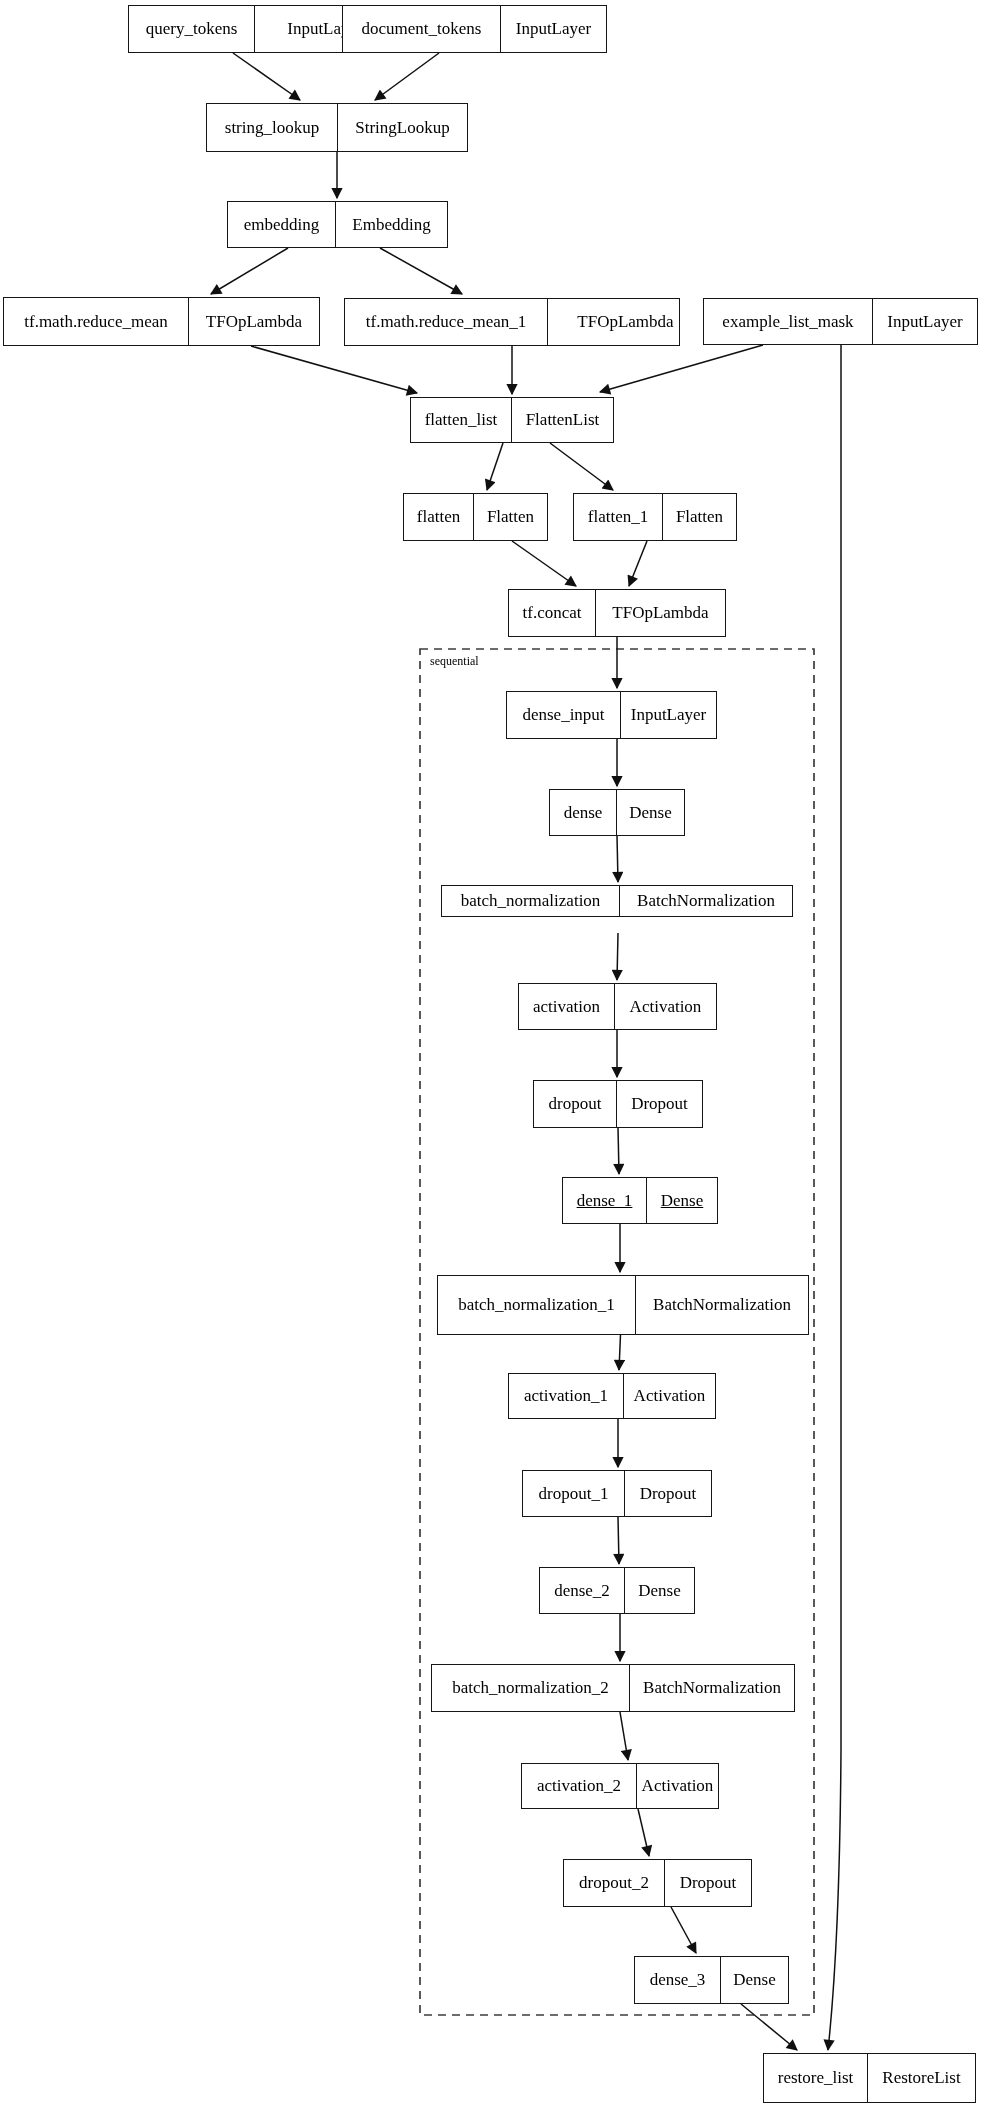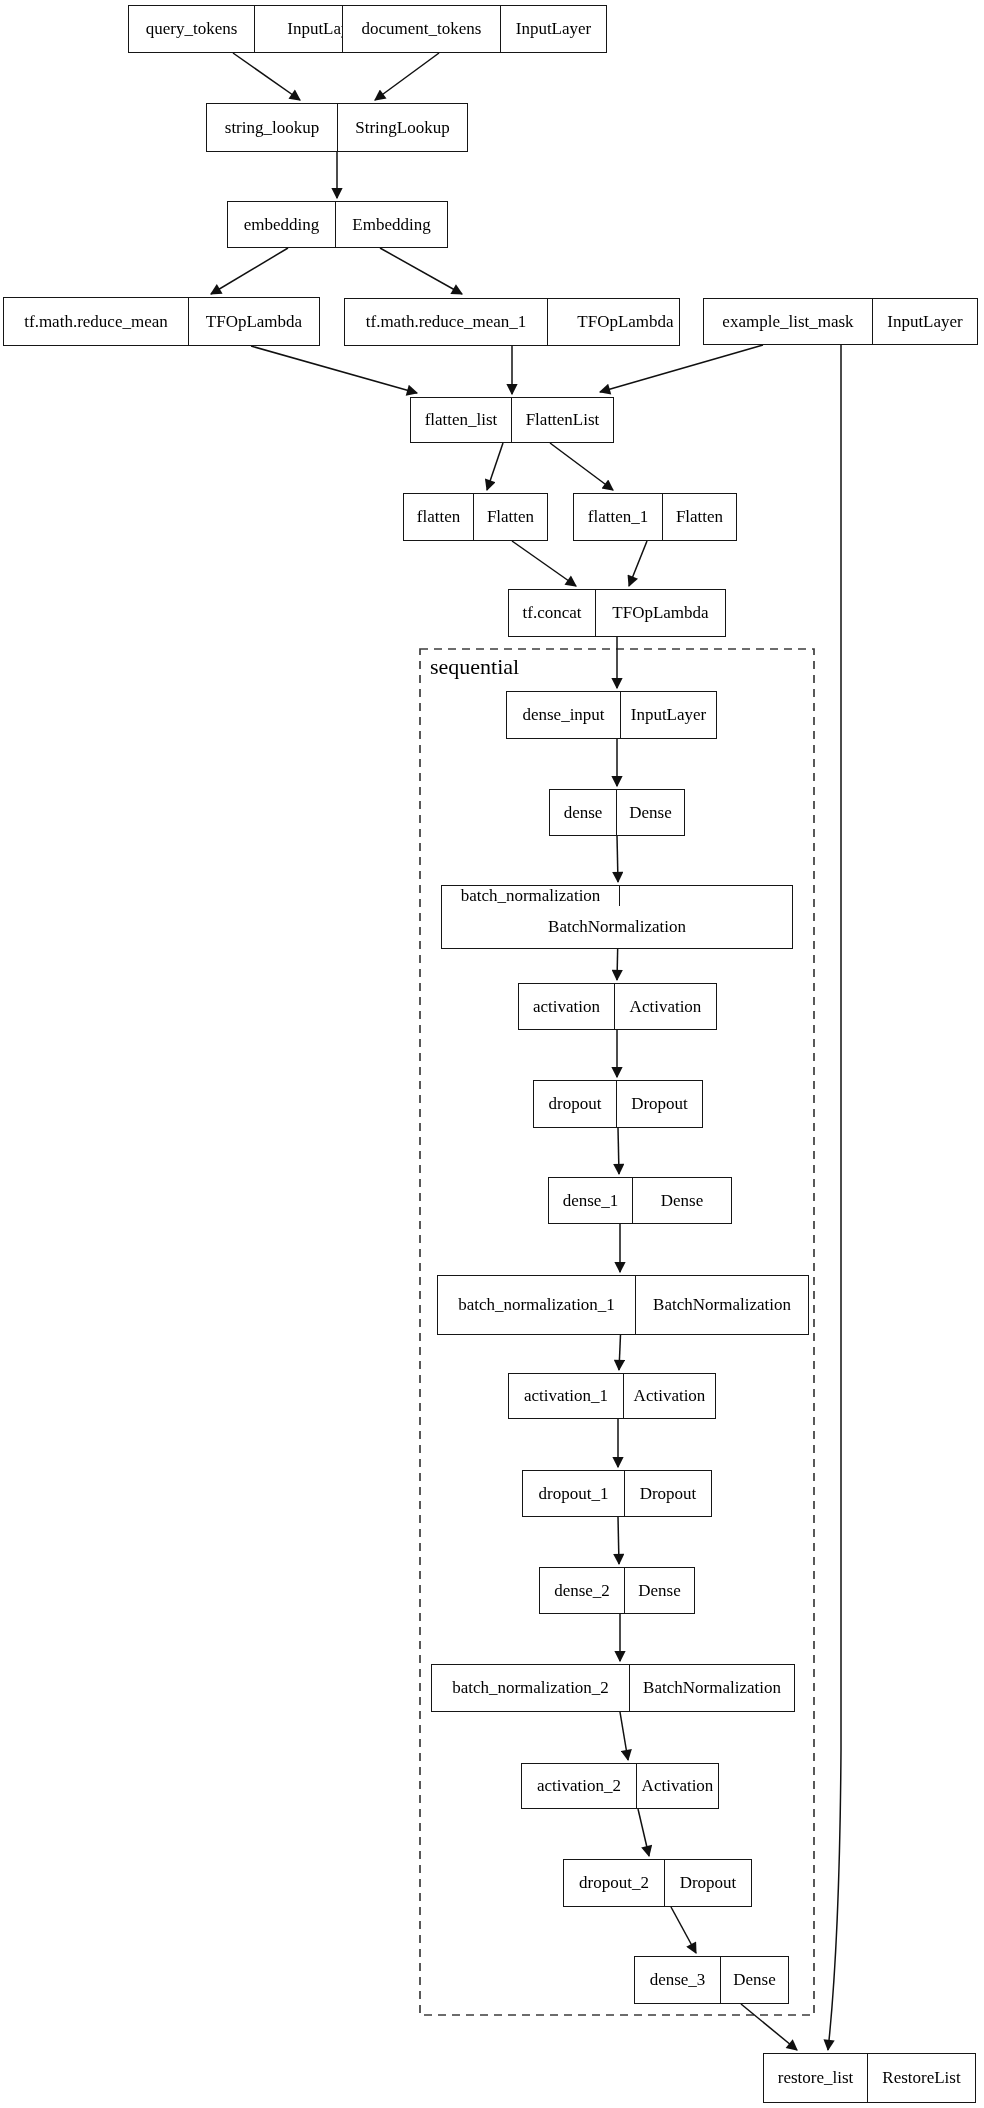--- a/index.html
+++ b/index.html
@@ -24,21 +24,21 @@
     display:flex;align-items:center;justify-content:center;
     white-space:nowrap;
     font-size:17px;color:#000000;
     box-sizing:border-box;
     overflow:hidden;
   }
   .cell.name{border-right:1.4px solid #161616;}
   .cell.type{flex:1;}
   #cluster-label{
     position:absolute;
-    font-size:22px;color:#000000;
+    font-size:12px;color:#000000;
     white-space:nowrap;
   }
 </style>
 </head>
 <body>
 
 <div id="canvas">
   <svg id="edge-svg" viewBox="0 0 984 2108">
     <defs>
       <marker id="arrowhead" viewBox="0 0 10 10" refX="9" refY="5" markerWidth="10" markerHeight="7.5" orient="auto">
@@ -122,33 +122,33 @@
         <span class="cell type">TFOpLambda</span>
       </div>
       <div class="node" style="left: 506px; top: 691px; width: 211px; height: 48px;">
         <span class="cell name" style="width: 114px;">dense_input</span>
         <span class="cell type">InputLayer</span>
       </div>
       <div class="node" style="left: 549px; top: 789px; width: 136px; height: 47px;">
         <span class="cell name" style="width: 67px;">dense</span>
         <span class="cell type">Dense</span>
       </div>
-      <div class="node" style="left: 441px; top: 885px; width: 352px; height: 64px; flex-direction: column;">
+      <div class="node" style="left: 441px; top: 885px; width: 352px; height: 32px;">
         <span class="cell name" style="width: 178px;">batch_normalization</span>
         <span class="cell type">BatchNormalization</span>
       </div>
       <div class="node" style="left: 518px; top: 983px; width: 199px; height: 47px;">
         <span class="cell name" style="width: 96px;">activation</span>
         <span class="cell type">Activation</span>
       </div>
       <div class="node" style="left: 533px; top: 1080px; width: 170px; height: 48px;">
         <span class="cell name" style="width: 83px;">dropout</span>
         <span class="cell type">Dropout</span>
       </div>
-      <div class="node" style="left: 548px; top: 1177px; width: 184px; height: 47px;">
+      <div class="node" style="left: 562px; top: 1177px; width: 156px; height: 47px; text-decoration: underline;">
         <span class="cell name" style="width: 84px;">dense_1</span>
         <span class="cell type">Dense</span>
       </div>
       <div class="node" style="left: 437px; top: 1275px; width: 372px; height: 60px;">
         <span class="cell name" style="width: 198px;">batch_normalization_1</span>
         <span class="cell type">BatchNormalization</span>
       </div>
       <div class="node" style="left: 508px; top: 1373px; width: 208px; height: 46px;">
         <span class="cell name" style="width: 115px;">activation_1</span>
         <span class="cell type">Activation</span>

